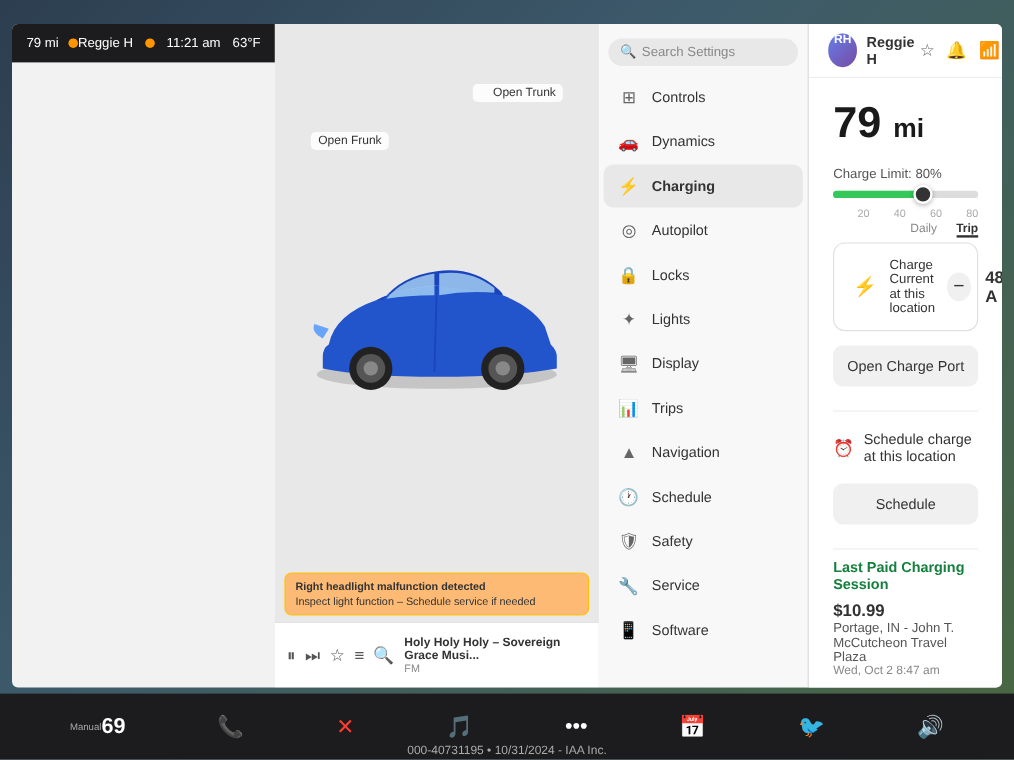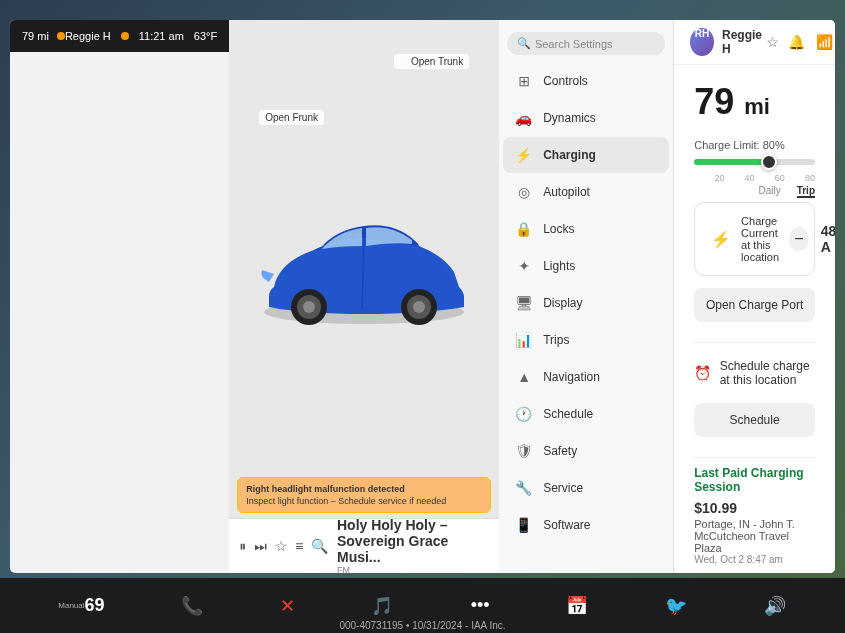--- a/index.html
+++ b/index.html
@@ -83,21 +83,21 @@
 
     .car-label {
       position: absolute;
       background: rgba(255,255,255,0.85);
       border-radius: 4px;
       padding: 2px 6px;
       font-size: 10px;
       color: #333;
       cursor: pointer;
     }
-    .car-label-trunk { top: 34px; right: 30px; padding-left: 17px; }
+    .car-label-trunk { top: 50px; right: 30px; padding-left: 17px; }
     .car-label-frunk { top: 90px; left: 30px; }
 
     
     .car-svg-area {
       position: absolute;
       top: 60px;
       left: 10px;
       right: 10px;
       bottom: 120px;
       display: flex;
@@ -127,21 +127,21 @@
       left: 0; right: 0;
       height: 55px;
       background: #fff;
       border-top: 1px solid #ddd;
       display: flex;
       align-items: center;
       padding: 0 10px;
       gap: 8px;
     }
     .music-info { flex: 1; }
-    .music-title { font-size: 14px; font-weight: 600; color: #333; }
+    .music-title { font-size: 10px; font-weight: 600; color: #333; }
     .music-sub { font-size: 9px; color: #888; }
     .music-controls { display: flex; gap: 8px; align-items: center; }
     .music-btn { font-size: 14px; cursor: pointer; color: #555; }
 
     
     .nav-panel {
       width: 175px;
       background: #f8f8f8;
       border-right: 1px solid #ddd;
       flex-shrink: 0;

